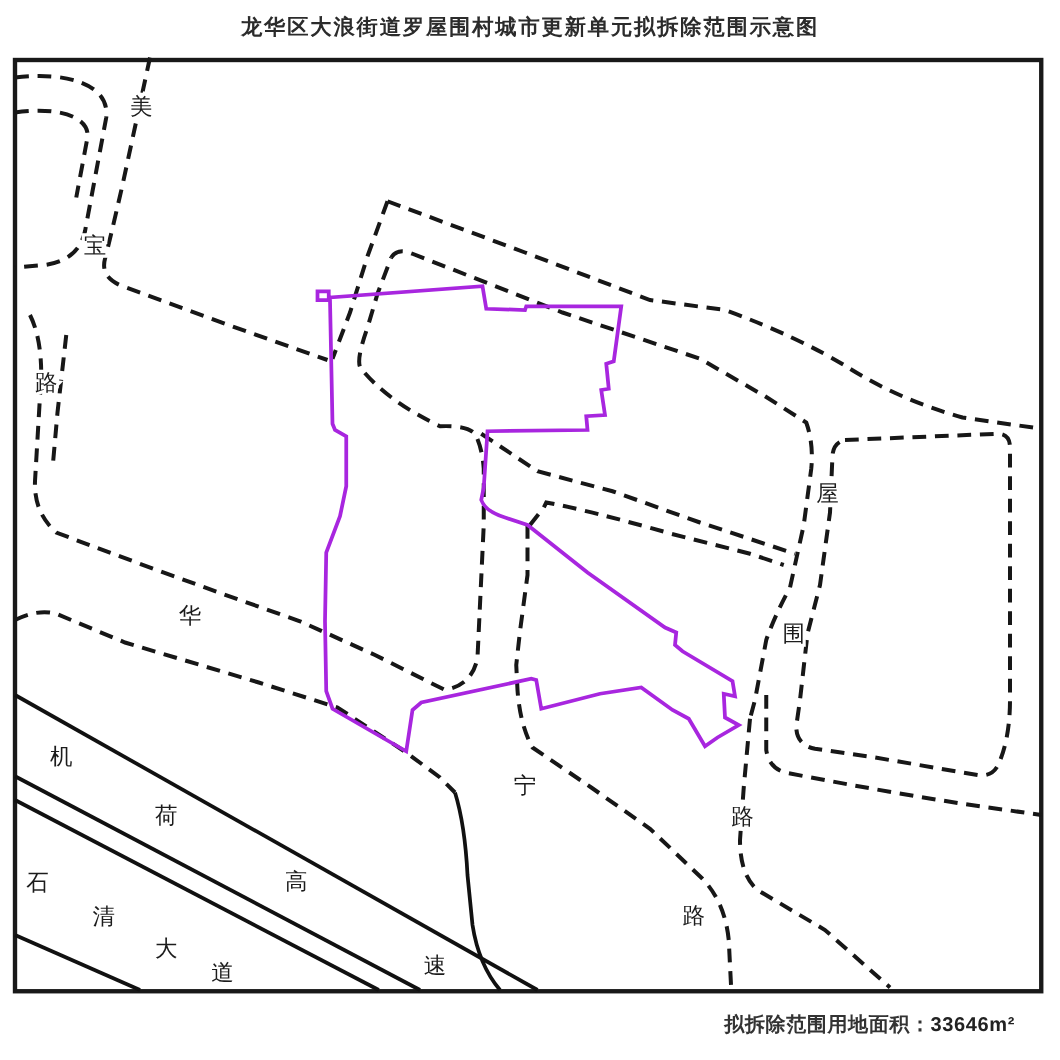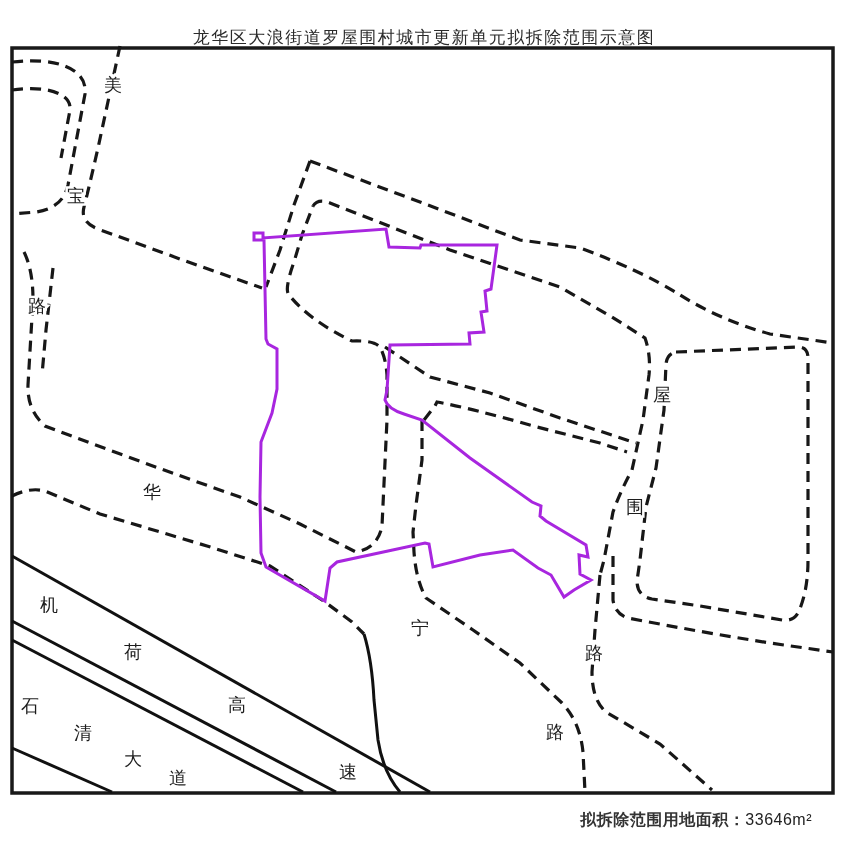--- a/index.html
+++ b/index.html
@@ -1,31 +1,31 @@
 <!DOCTYPE html>
 <html><head>
 <meta charset="utf-8">
 <style>
   html,body{margin:0;padding:0;background:#ffffff;}
   body{
     width:848px;height:848px;position:relative;overflow:hidden;
     font-family:"Liberation Sans","DejaVu Sans",sans-serif;
   }
   .page-title{
-    position:absolute;top:26px;left:0;width:100%;
-    text-align:center;font-size:17px;font-weight:400;
+    position:absolute;top:10px;left:0;width:100%;
+    text-align:center;font-size:17px;font-weight:700;
     color:#2b2b2b;letter-spacing:1.5px;
   }
   #map-svg{position:absolute;top:0;left:0;}
   .caption{
     position:absolute;top:810px;right:36px;
     font-size:16px;font-weight:600;color:#333;
     letter-spacing:0.5px;white-space:nowrap;
   }
-  .caption .val{font-weight:400;color:#222;}
+  .caption .val{font-weight:700;color:#222;}
 </style>
 </head>
 <body>
 
 <div class="page-title">龙华区大浪街道罗屋围村城市更新单元拟拆除范围示意图</div>
 
 <svg id="map-svg" width="848" height="848" viewBox="0 0 848 848">
     <rect x="12" y="48" width="821" height="745" fill="none" stroke="#191919" stroke-width="3.5"></rect>
     <path d="M120,46 L98,148 Q87,196 84,207 Q80,222 98,229 L180,259 262,288" fill="none" stroke="#171717" stroke-width="3.2" stroke-dasharray="11 7" stroke-linecap="butt"></path>
     <path d="M12,62 C55,57 88,68 85,94 L68,185 Q63,208 36,212 L12,214" fill="none" stroke="#171717" stroke-width="3.2" stroke-dasharray="11 7" stroke-linecap="butt"></path>

